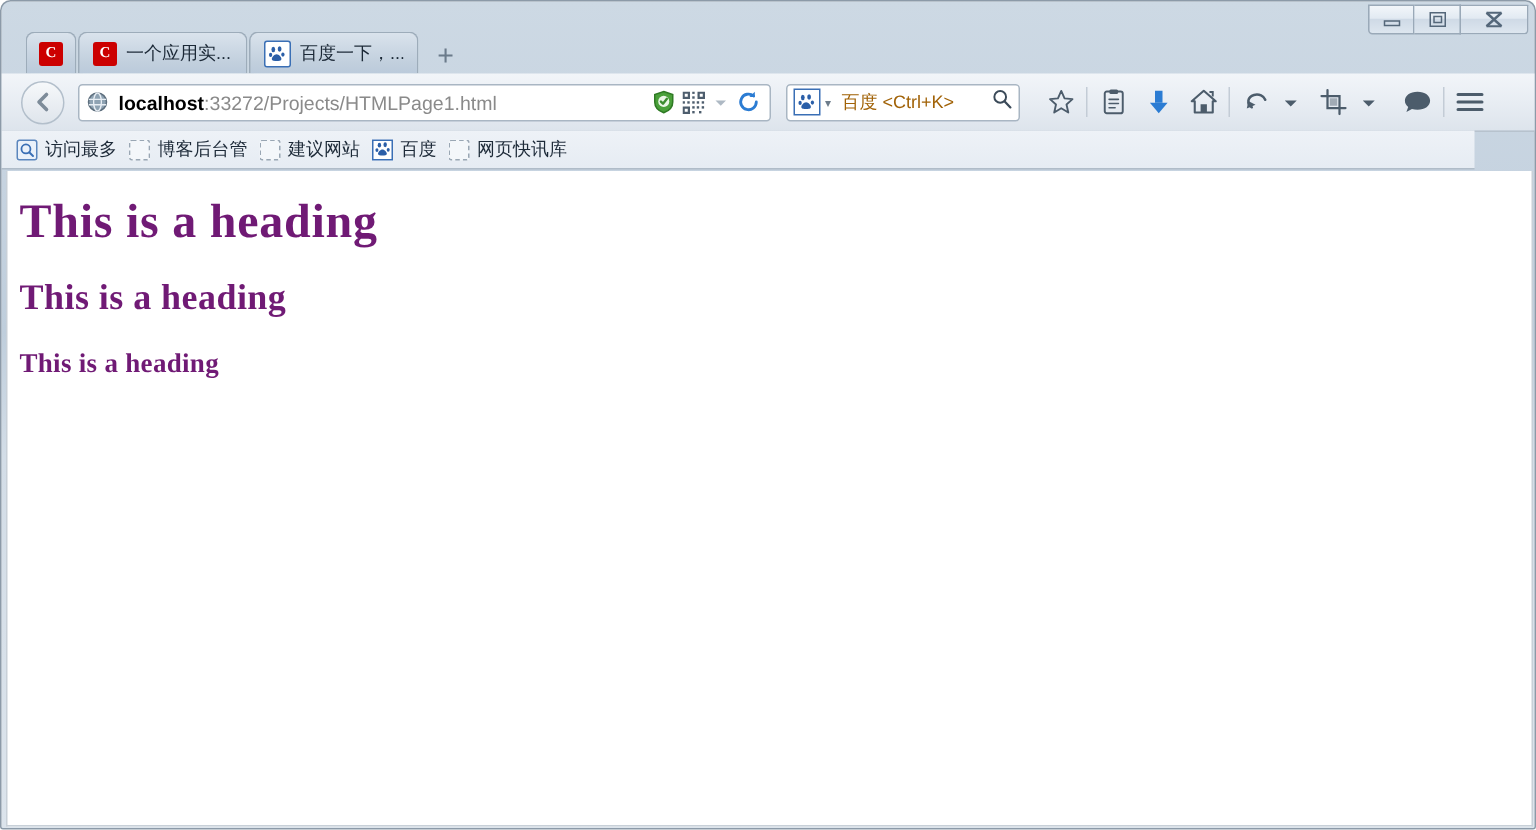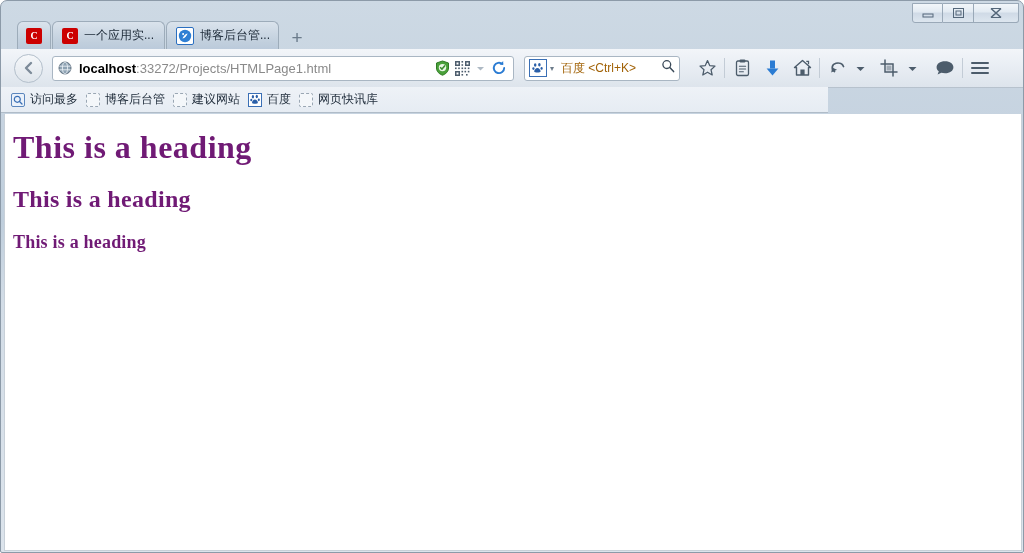--- a/index.html
+++ b/index.html
@@ -198,21 +198,21 @@
     width: 1px; height: 20px;
     background: #c3ccd6;
     margin: 0 2px;
     flex: 0 0 auto;
   }
 
   
   #bookmarks {
     position: absolute;
     left: 0; top: 86px;
-    width: 827px; height: 26px;
+    width: 982px; height: 26px;
     display: flex;
     align-items: center;
     background: linear-gradient(to bottom, #eef2f7 0%, #e6ecf3 100%);
     border-bottom: 1px solid #b0bcc8;
     padding-left: 8px;
     box-sizing: border-box;
   }
   .bm {
     display: flex;
     align-items: center;
@@ -282,32 +282,34 @@
       <div class="tab noLabel">
         <span class="favicon fav-c">C</span>
       </div>
 
       <div class="tab" style="width:113px">
         <span class="favicon fav-c">C</span>
         <span class="tlabel">一个应用实...</span>
       </div>
 
 
-
-
       <div class="tab" style="width:113px">
-        <span class="favicon fav-blog">
-          <svg width="14" height="14" viewBox="0 0 14 14" aria-hidden="true">
-            <circle cx="7" cy="7" r="6.2" fill="#2f7fd4"></circle>
-            <path d="M4.4 9.6c1.6-3.4 3-4.6 5.2-5.2-1 2.6-2.4 4.4-5.2 5.2z" fill="#ffffff"></path>
-            <circle cx="5.1" cy="5" r="1" fill="#ffffff"></circle>
+        <span class="favicon fav-baidu">
+          <svg width="12" height="12" viewBox="0 0 12 12" aria-hidden="true">
+            <ellipse cx="3.2" cy="3" rx="1.25" ry="1.8" fill="#2b5fa8"></ellipse>
+            <ellipse cx="7.4" cy="2.7" rx="1.25" ry="1.8" fill="#2b5fa8"></ellipse>
+            <ellipse cx="1.4" cy="6.6" rx="1.1" ry="1.4" fill="#2b5fa8"></ellipse>
+            <ellipse cx="9.6" cy="6.4" rx="1.1" ry="1.4" fill="#2b5fa8"></ellipse>
+            <path d="M5.4 6.1c1.6 0 3.2 2 3.2 3.2S7 10.6 5.4 10.6 2.2 10.5 2.2 9.3 3.8 6.1 5.4 6.1z" fill="#2b5fa8"></path>
           </svg>
         </span>
-        <span class="tlabel">博客后台管...</span>
+        <span class="tlabel">百度一下，...</span>
       </div>
+
+
 
 
 
       <div id="newtab">+</div>
     </div>
 
     <div id="winctrls">
       <div class="wbtn">
         <svg width="12" height="10" viewBox="0 0 12 10" aria-hidden="true">
           <rect x="1" y="6" width="10" height="3" fill="none" stroke="#54677a" stroke-width="1"></rect>

